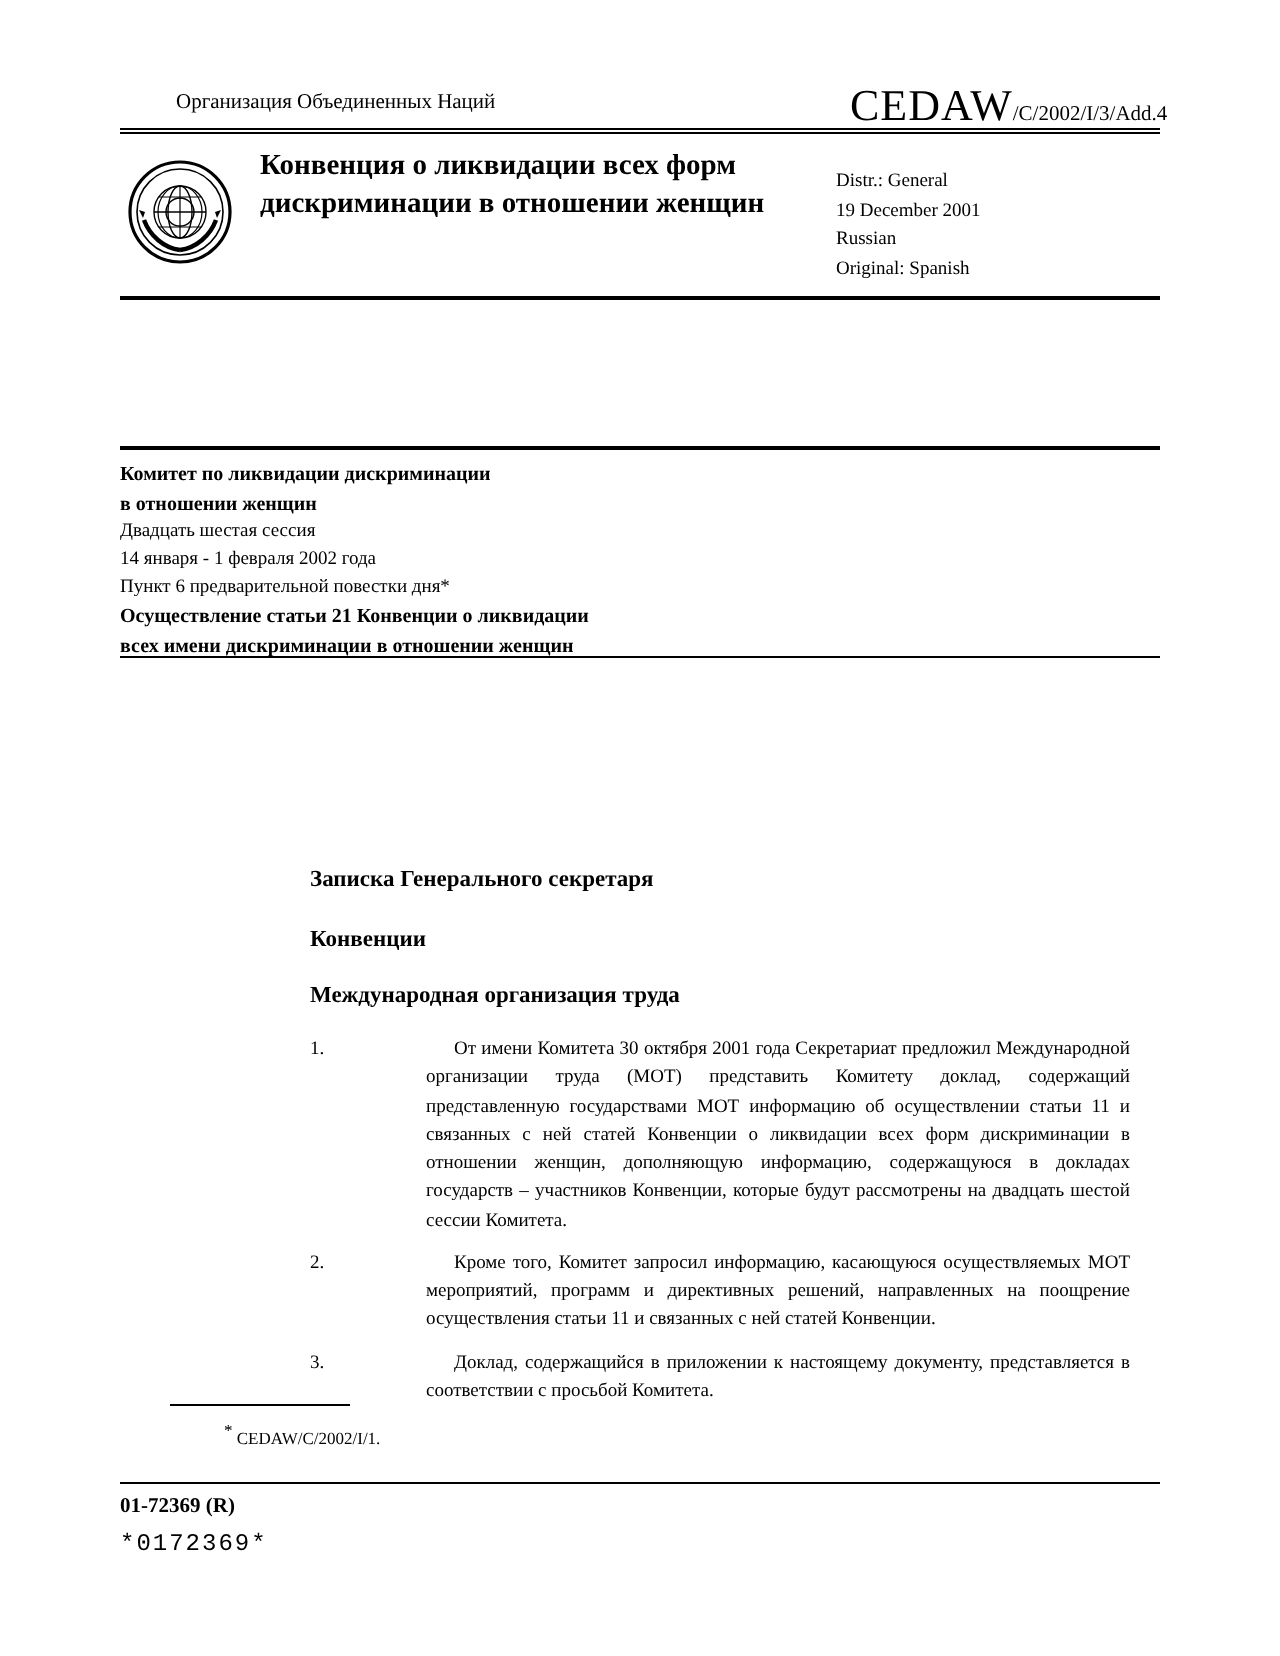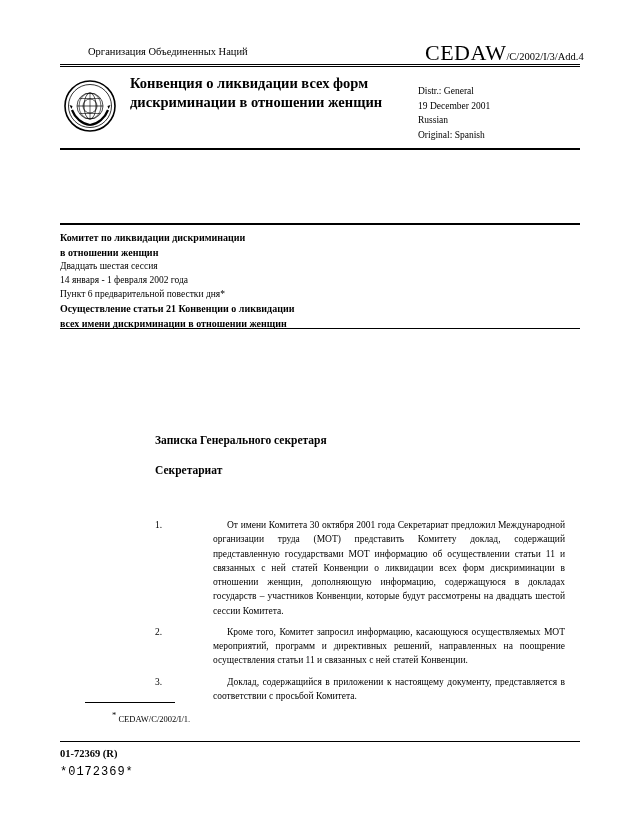--- a/index.html
+++ b/index.html
@@ -292,21 +292,22 @@
     <div>14 января - 1 февраля 2002 года</div>
     <div>Пункт 6 предварительной повестки дня*</div>
     <div class="b">Осуществление статьи 21 Конвенции о ликвидации</div>
     <div class="b">всех имени дискриминации в отношении женщин</div>
   </div>
 
   <div class="rule-committee-bottom"></div>
 
 
   <div class="sub1">Записка Генерального секретаря</div>
-  <div class="sub2">Секретариат</div>
+  <div class="sub2">Конвенции</div>
+  <div class="sub3">Международная организация труда</div>
 
   <div class="paras">
     <div class="para">
       <div class="para-num">1.</div>
       <div class="para-text">От имени Комитета 30 октября 2001 года Секретариат предложил Международной организации труда (МОТ) представить Комитету доклад, содержащий представленную государствами МОТ информацию об осуществлении статьи 11 и связанных с ней статей Конвенции о ликвидации всех форм дискриминации в отношении женщин, дополняющую информацию, содержащуюся в докладах государств – участников Конвенции, которые будут рассмотрены на двадцать шестой сессии Комитета.</div>
     </div>
     <div class="para">
       <div class="para-num">2.</div>
       <div class="para-text">Кроме того, Комитет запросил информацию, касающуюся осуществляемых МОТ мероприятий, программ и директивных решений, направленных на поощрение осуществления статьи 11 и связанных с ней статей Конвенции.</div>
     </div>

